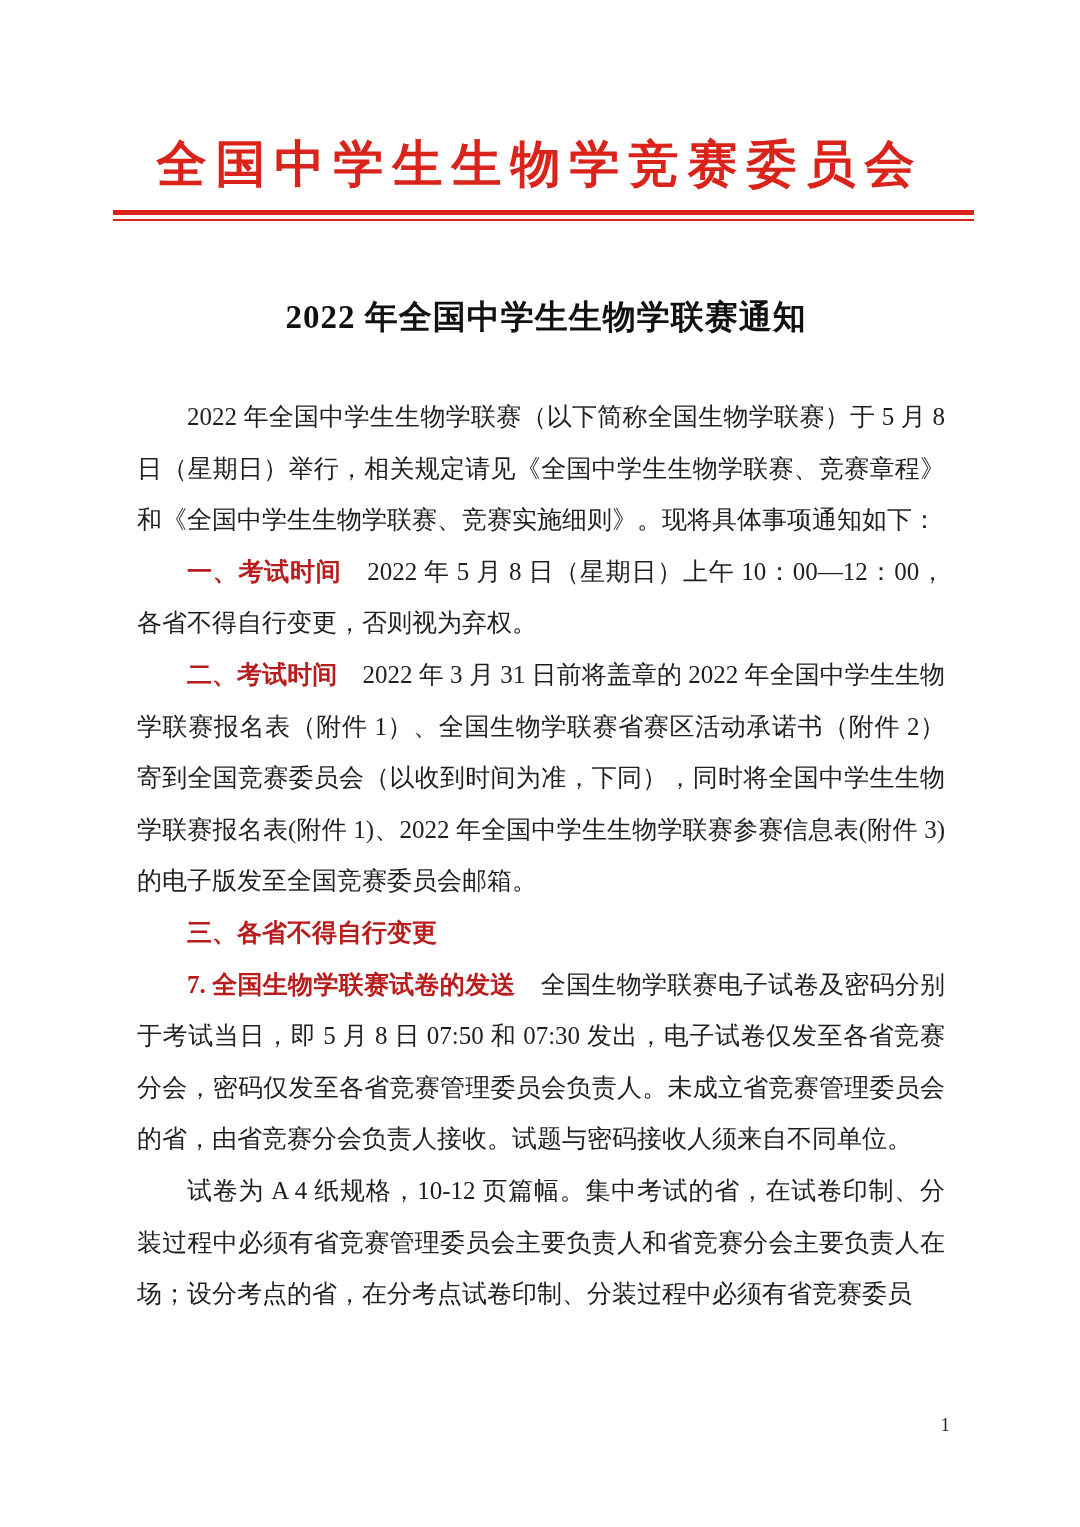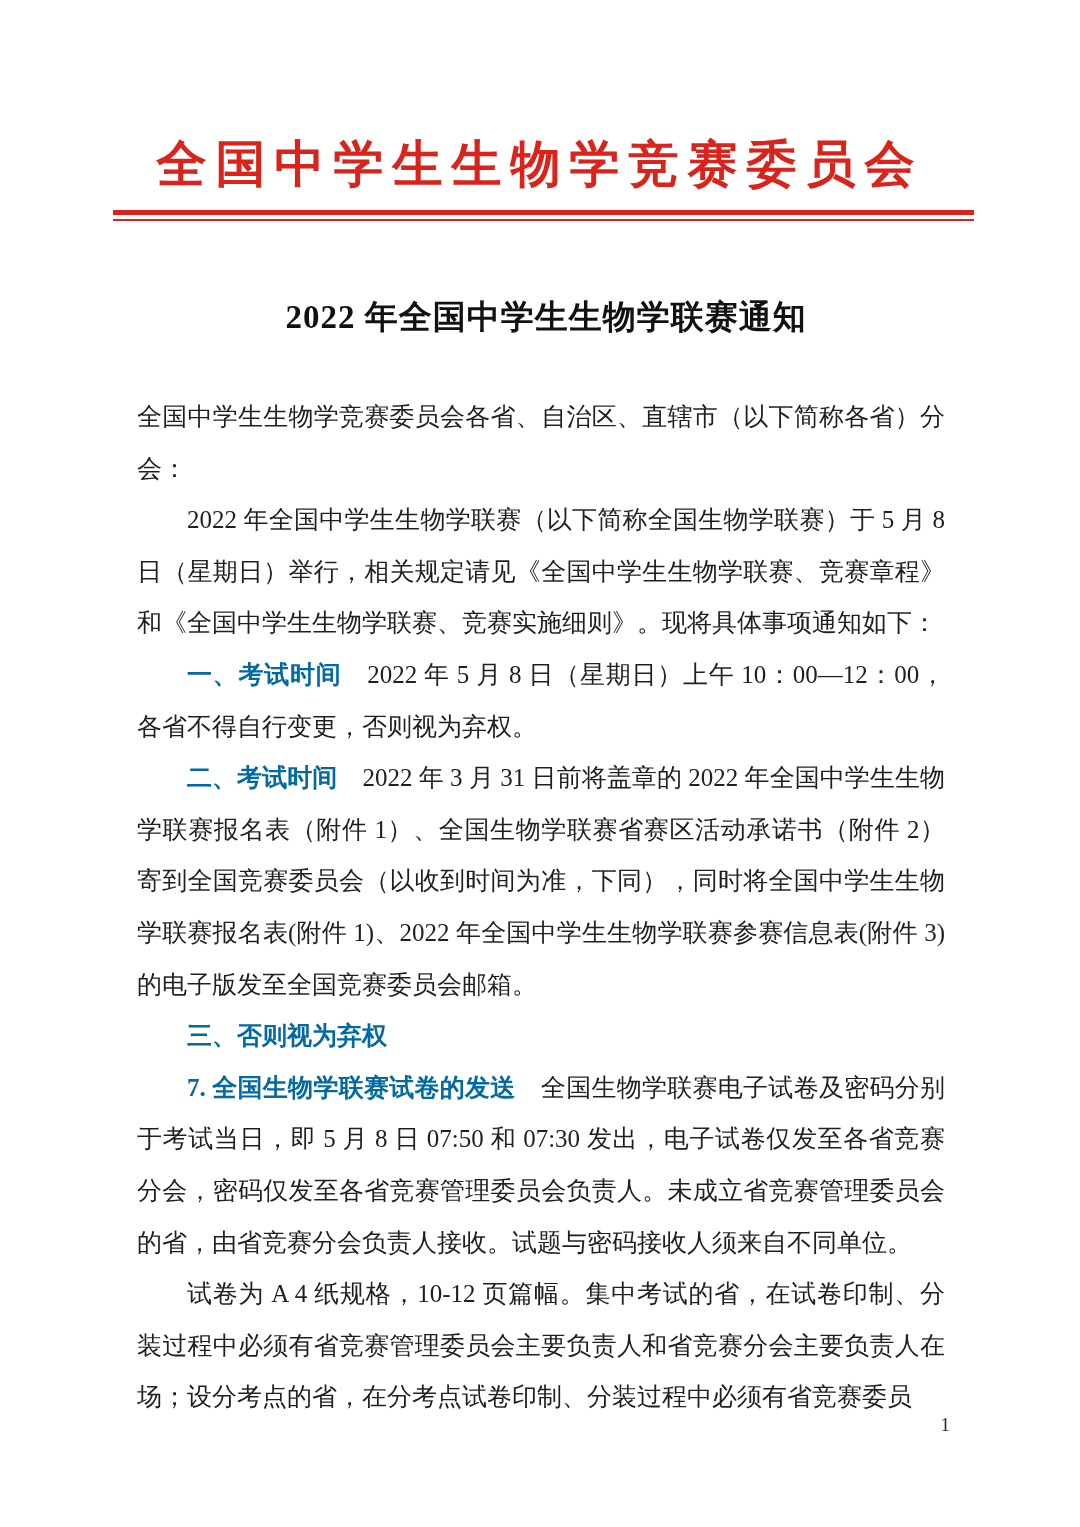--- a/index.html
+++ b/index.html
@@ -54,21 +54,21 @@
   }
   .doc-body {
     margin: 52px 135px 0 137px;
     font-size: 25px;
     line-height: 51.6px;
     text-align: justify;
     color: #1f1f1f;
   }
   .para { text-align: justify; }
   .para.indent { text-indent: 2em; }
-  .para b { font-weight: bold; color: #0369a1; }
+  .para b { font-weight: bold; color: #b91c1c; }
   .page-number {
     position: absolute;
     top: 1414px;
     right: 130px;
     font-size: 19px;
     color: #2a2a2a;
     font-family: "Liberation Serif", "DejaVu Serif", serif;
   }
 </style>
 </head>
@@ -80,24 +80,23 @@
     <h1 class="org-title">全国中学生生物学竞赛委员会</h1>
     <div class="header-rule">
       <div class="rule-thick"></div>
       <div class="rule-thin"></div>
     </div>
   </header>
 
   <h2 class="notice-title">2022 年全国中学生生物学联赛通知</h2>
 
   <main class="doc-body" id="paragraphs">
-      <p class="para"><span>全国中学生生物学竞赛委员会各省、自治区、直辖市（以下简称各省）分会：</span></p>
       <p class="para indent"><span>2022 年全国中学生生物学联赛（以下简称全国生物学联赛）于 5 月 8 日（星期日）举行，相关规定请见《全国中学生生物学联赛、竞赛章程》和《全国中学生生物学联赛、竞赛实施细则》。现将具体事项通知如下：</span></p>
       <p class="para indent"><b>一、考试时间</b><span>　2022 年 5 月 8 日（星期日）上午 10：00—12：00，各省不得自行变更，否则视为弃权。</span></p>
       <p class="para indent"><b>二、考试时间</b><span>　2022 年 3 月 31 日前将盖章的 2022 年全国中学生生物学联赛报名表（附件 1）、全国生物学联赛省赛区活动承诺书（附件 2）寄到全国竞赛委员会（以收到时间为准，下同），同时将全国中学生生物学联赛报名表(附件 1)、2022 年全国中学生生物学联赛参赛信息表(附件 3)的电子版发至全国竞赛委员会邮箱。</span></p>
-      <p class="para indent"><b>三、否则视为弃权</b></p>
+      <p class="para indent"><b>三、各省不得自行变更</b></p>
       <p class="para indent"><b>7. 全国生物学联赛试卷的发送</b><span>　全国生物学联赛电子试卷及密码分别于考试当日，即 5 月 8 日 07:50 和 07:30 发出，电子试卷仅发至各省竞赛分会，密码仅发至各省竞赛管理委员会负责人。未成立省竞赛管理委员会的省，由省竞赛分会负责人接收。试题与密码接收人须来自不同单位。</span></p>
       <p class="para indent"><span>试卷为 A 4 纸规格，10-12 页篇幅。集中考试的省，在试卷印制、分装过程中必须有省竞赛管理委员会主要负责人和省竞赛分会主要负责人在场；设分考点的省，在分考点试卷印制、分装过程中必须有省竞赛委员</span></p>
     </main>
 
   <div class="page-number">1</div>
 
 </div>
 
 </body></html>

